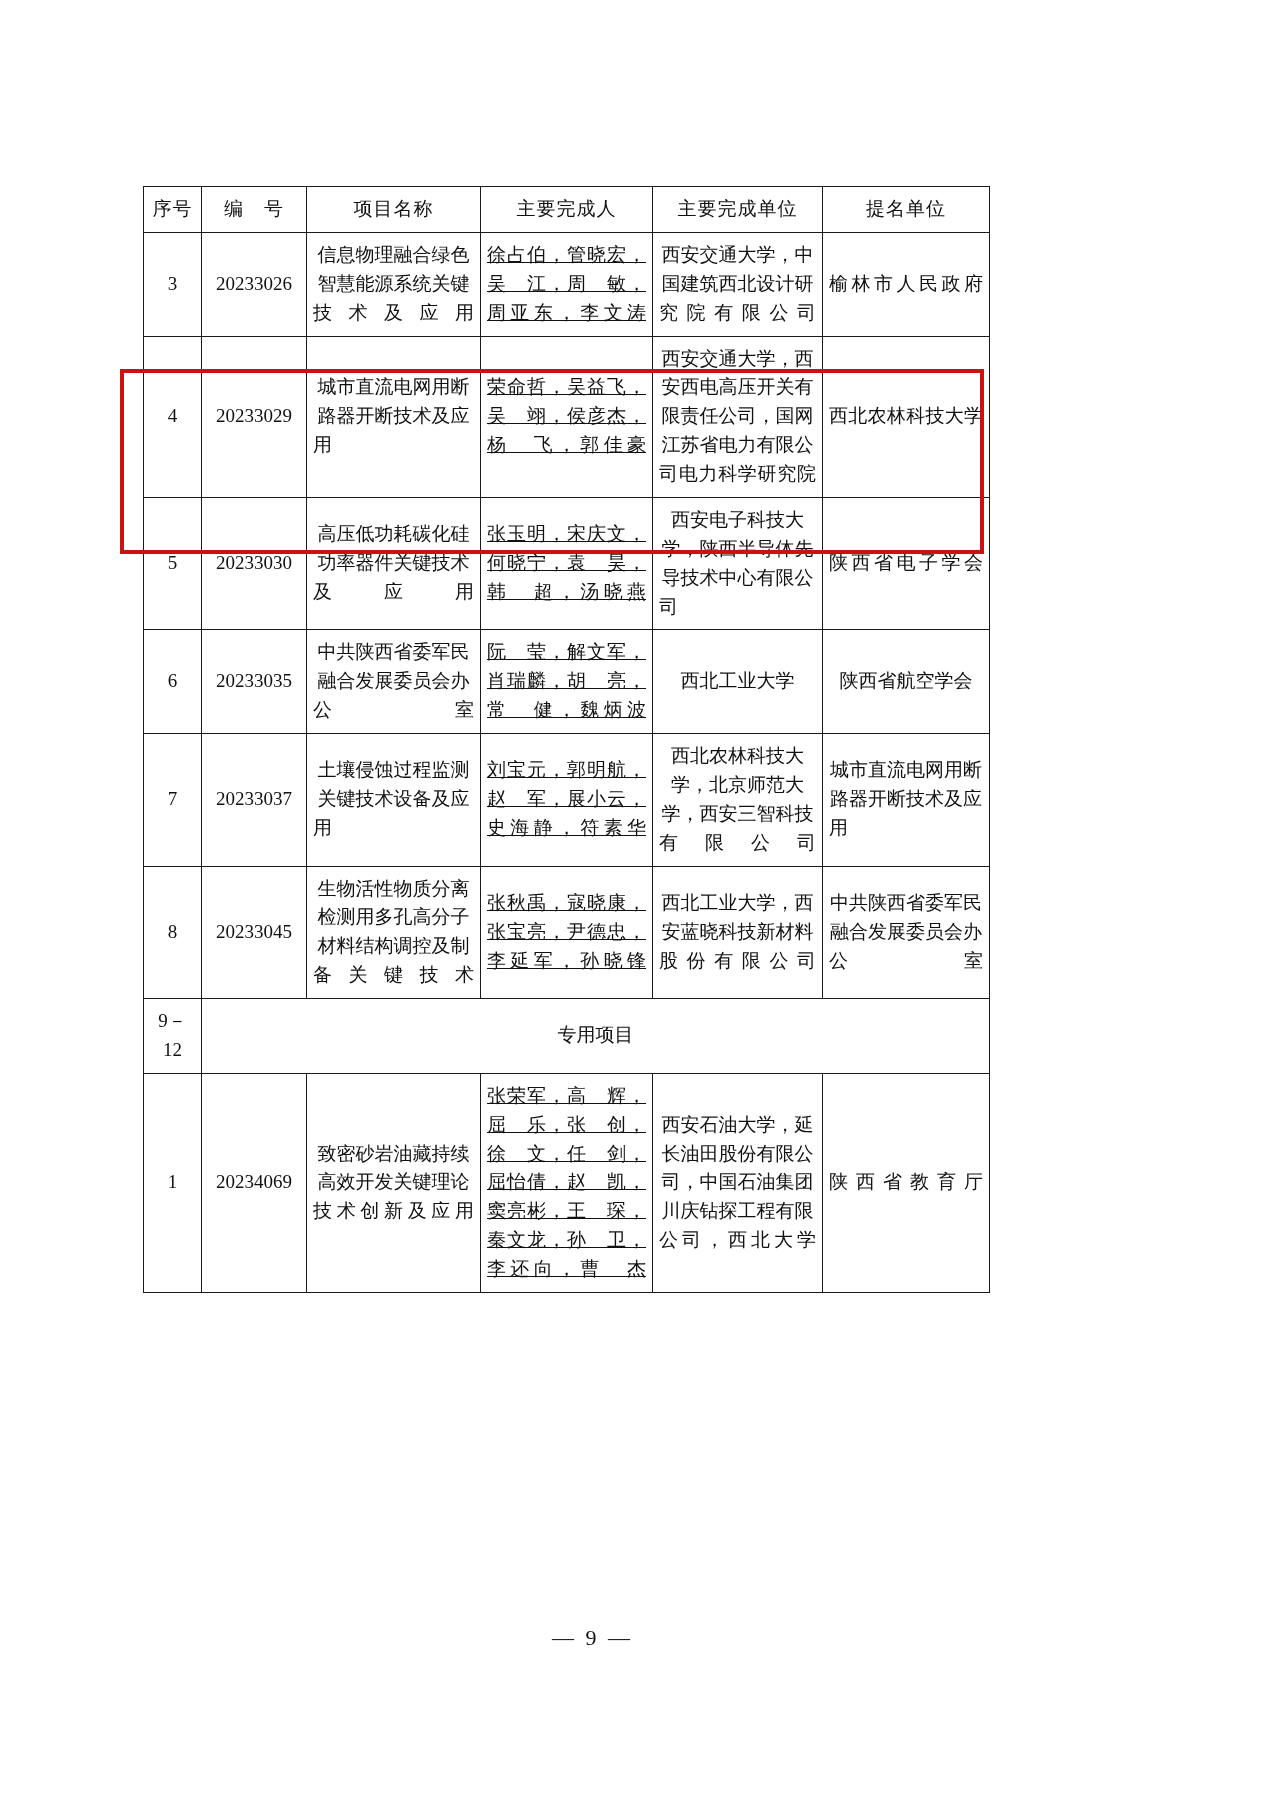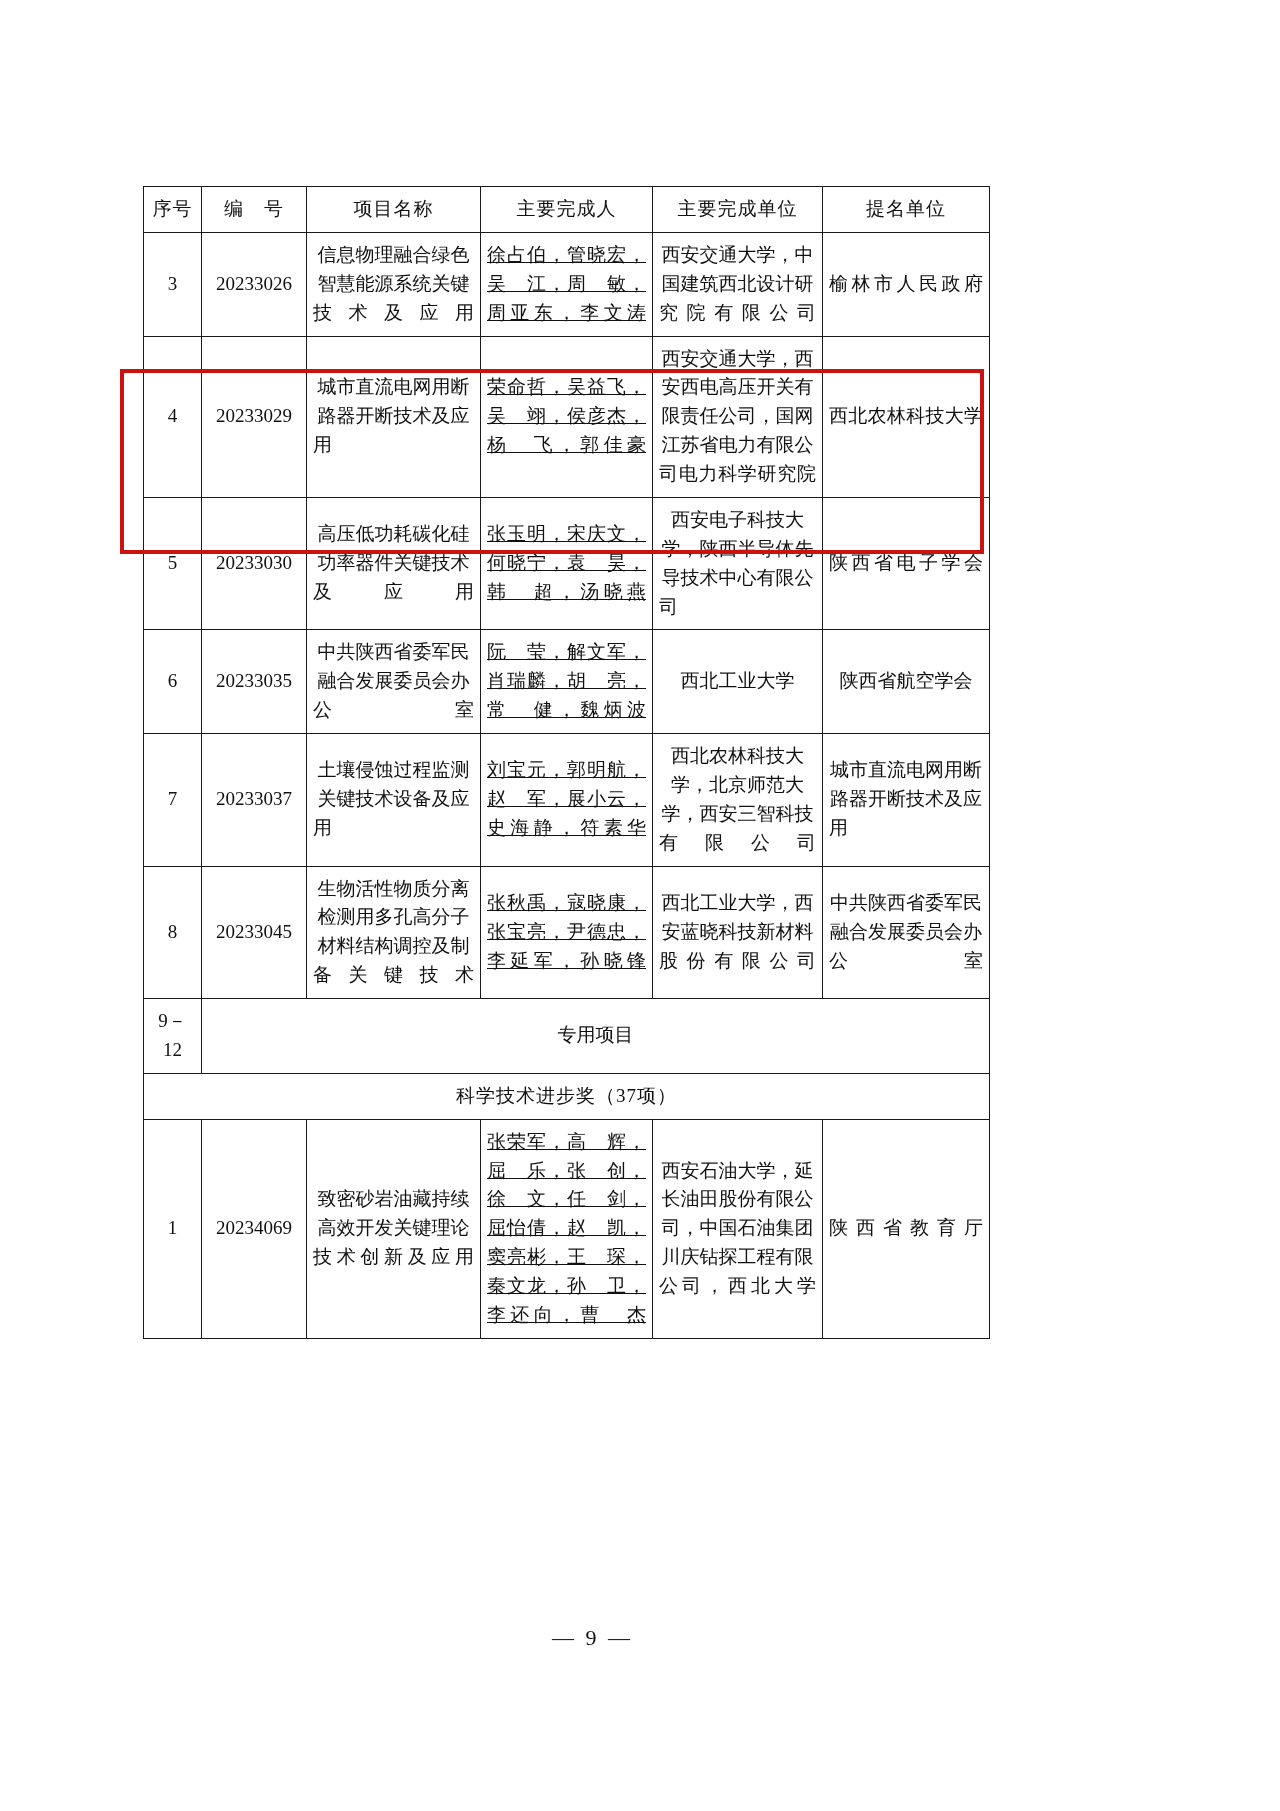--- a/index.html
+++ b/index.html
@@ -209,23 +209,20 @@
           </td>
           <td class="cell-just">西北工业大学，西安蓝晓科技新材料股份有限公司</td>
           <td class="cell-just">中共陕西省委军民融合发展委员会办公室</td>
         </tr>
 
         <tr class="span-row">
           <td class="seq-cell">9－12</td>
           <td colspan="5">专用项目</td>
         </tr>
 
-        <tr>
-          <td class="center-title" colspan="6">科学技术进步奖（37项）</td>
-        </tr>
 
         <tr>
           <td class="seq-cell">1</td>
           <td>20234069</td>
           <td class="cell-just">致密砂岩油藏持续高效开发关键理论技术创新及应用</td>
           <td class="cell-people">
             <span class="people-line">张荣军，高　辉，</span>
             <span class="people-line">屈　乐，张　创，</span>
             <span class="people-line">徐　文，任　剑，</span>
             <span class="people-line">屈怡倩，赵　凯，</span>

